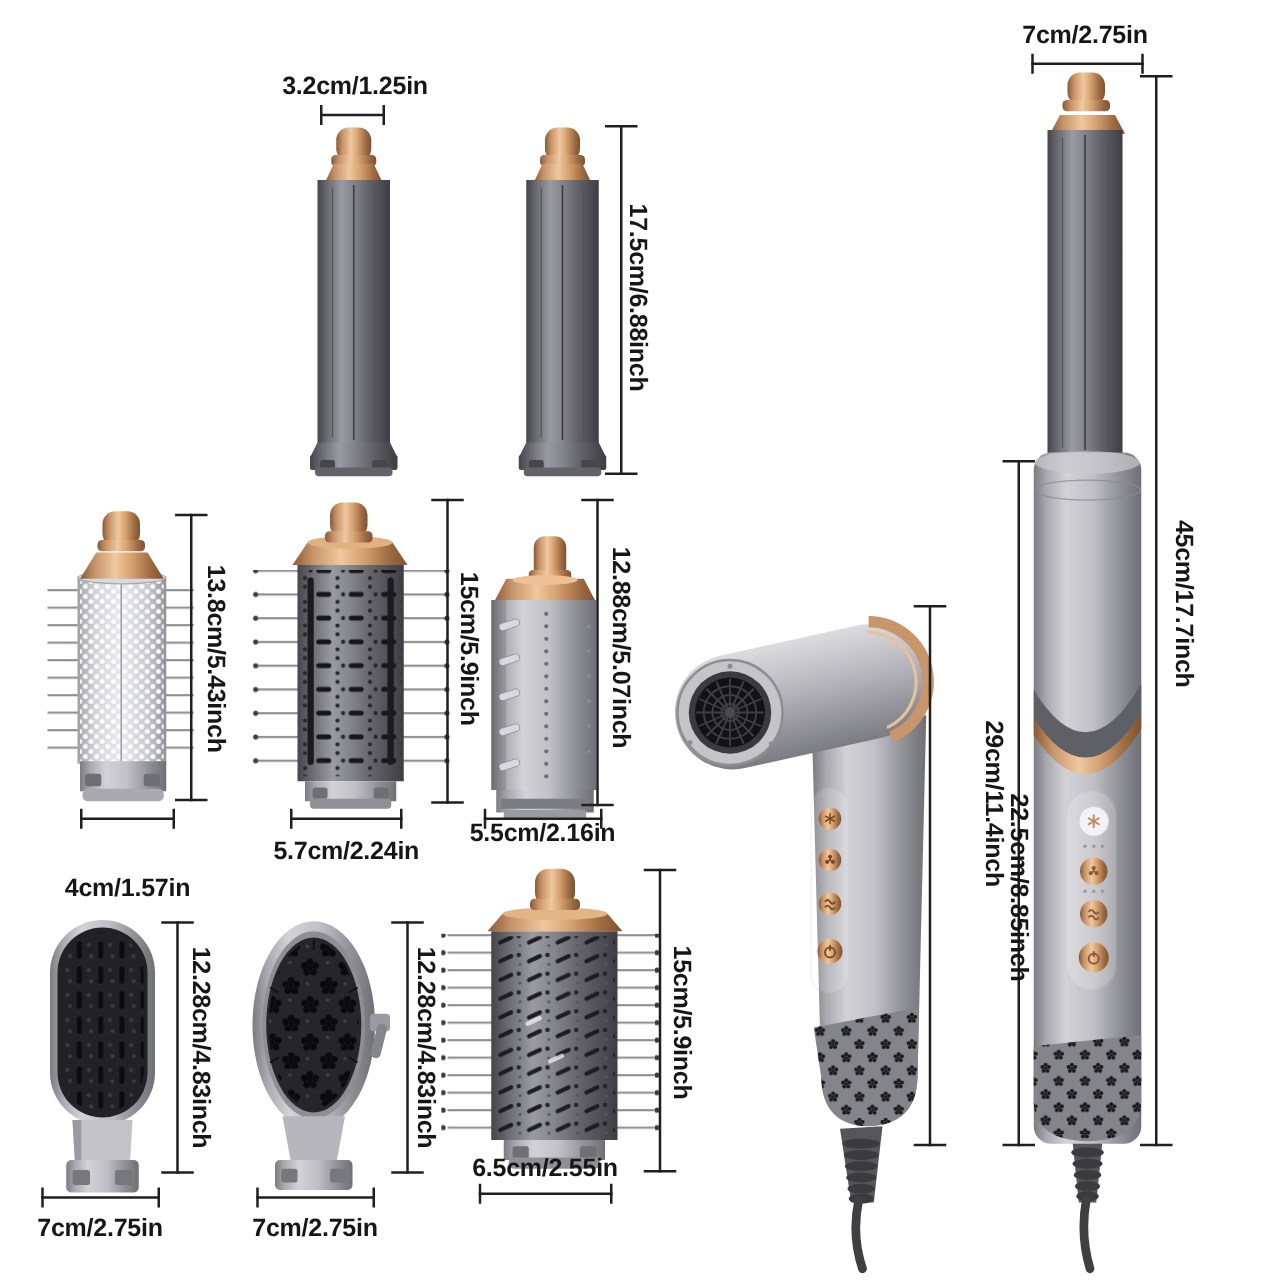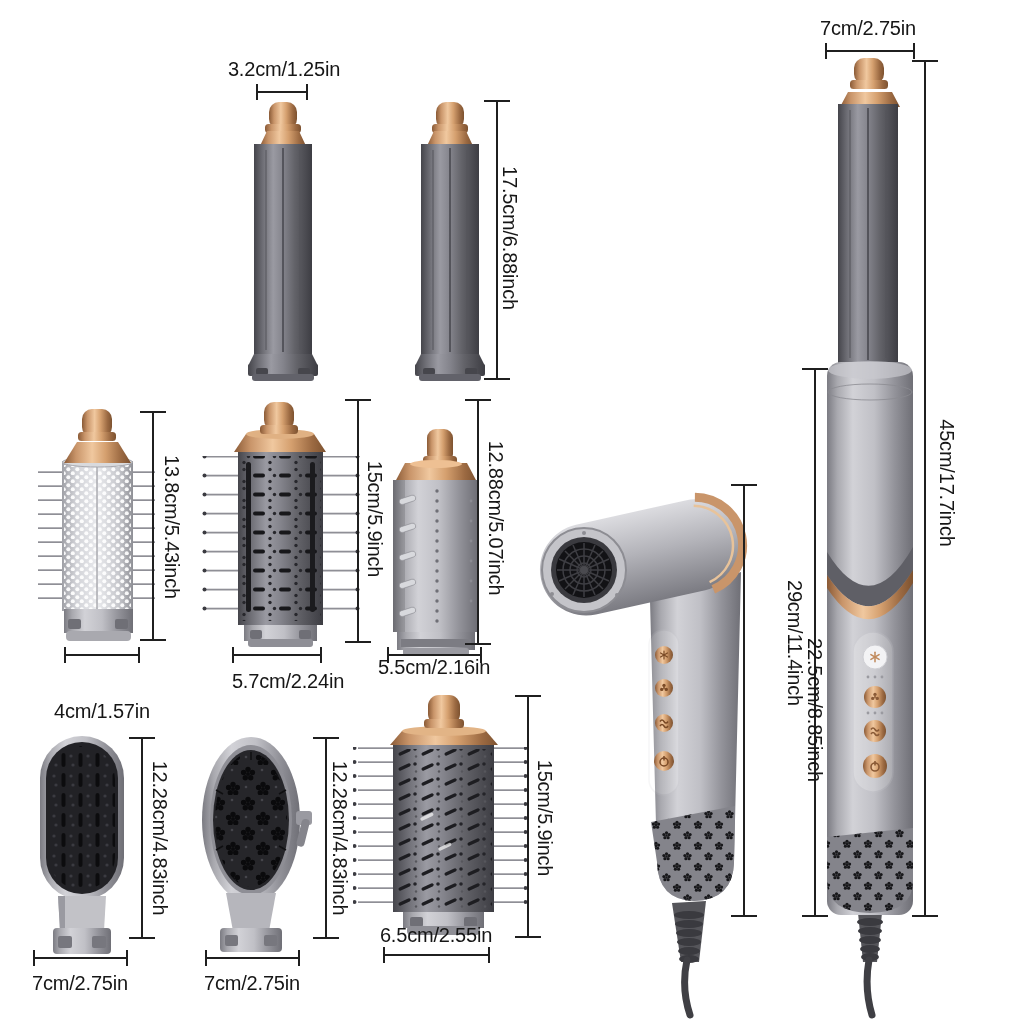--- a/index.html
+++ b/index.html
@@ -1,19 +1,19 @@
 <!DOCTYPE html>
 <html><head>
 <meta charset="utf-8">
 <style>
   html,body{margin:0;padding:0;background:#fff;}
   .stage{position:relative;width:1024px;height:1024px;background:#ffffff;overflow:hidden;
          font-family:"Liberation Sans",sans-serif;}
   svg.art{position:absolute;left:0;top:0;}
-  .lbl{position:absolute;font-weight:400;font-size:20px;color:#161616;letter-spacing:-0.2px;
+  .lbl{position:absolute;font-weight:700;font-size:20px;color:#161616;letter-spacing:-0.2px;
        white-space:nowrap;z-index:5;line-height:1.1;}
   .lbl.h{transform:translateX(-50%);}
   .lbl.v{writing-mode:vertical-rl;transform:translateY(-50%);}
   .vline{position:absolute;width:2px;background:#1f1f1f;z-index:3;}
   .vline::before,.vline::after{content:"";position:absolute;left:-12px;width:26px;height:2px;background:#1f1f1f;}
   .vline::before{top:0;}
   .vline::after{bottom:0;}
   .hline{position:absolute;height:2px;background:#1f1f1f;z-index:3;}
   .hline::before,.hline::after{content:"";position:absolute;top:-7px;width:2px;height:16px;background:#1f1f1f;}
   .hline::before{left:0;}
@@ -411,21 +411,21 @@
 
   <div class="lbl h" style="left:284px;top:58px;text-align:right;">3.2cm/1.25in</div>
   <div class="lbl v" style="left:499px;top:238px;">17.5cm/6.88inch</div>
   <div class="lbl h" style="left:868px;top:17px;">7cm/2.75in</div>
   <div class="lbl v" style="left:936px;top:483px;">45cm/17.7inch</div>
   <div class="lbl v" style="left:784px;top:643px;">29cm/11.4inch</div>
   <div class="lbl v" style="left:804px;top:710px;">22.5cm/8.85inch</div>
   <div class="lbl v" style="left:161px;top:527px;">13.8cm/5.43inch</div>
   <div class="lbl h" style="left:102px;top:700px;">4cm/1.57in</div>
   <div class="lbl v" style="left:364px;top:519px;">15cm/5.9inch</div>
-  <div class="lbl h" style="left:288px;top:670px;">5.7cm/2.24in</div>
+  <div class="lbl h" style="left:277px;top:670px;">5.7cm/2.24in</div>
   <div class="lbl v" style="left:485px;top:518px;">12.88cm/5.07inch</div>
   <div class="lbl h" style="left:434px;top:656px;">5.5cm/2.16in</div>
   <div class="lbl v" style="left:149px;top:838px;">12.28cm/4.83inch</div>
   <div class="lbl h" style="left:80px;top:972px;">7cm/2.75in</div>
   <div class="lbl v" style="left:329px;top:838px;">12.28cm/4.83inch</div>
   <div class="lbl h" style="left:252px;top:972px;">7cm/2.75in</div>
   <div class="lbl v" style="left:534px;top:818px;">15cm/5.9inch</div>
   <div class="lbl h" style="left:436px;top:924px;">6.5cm/2.55in</div>
 
 </div>

